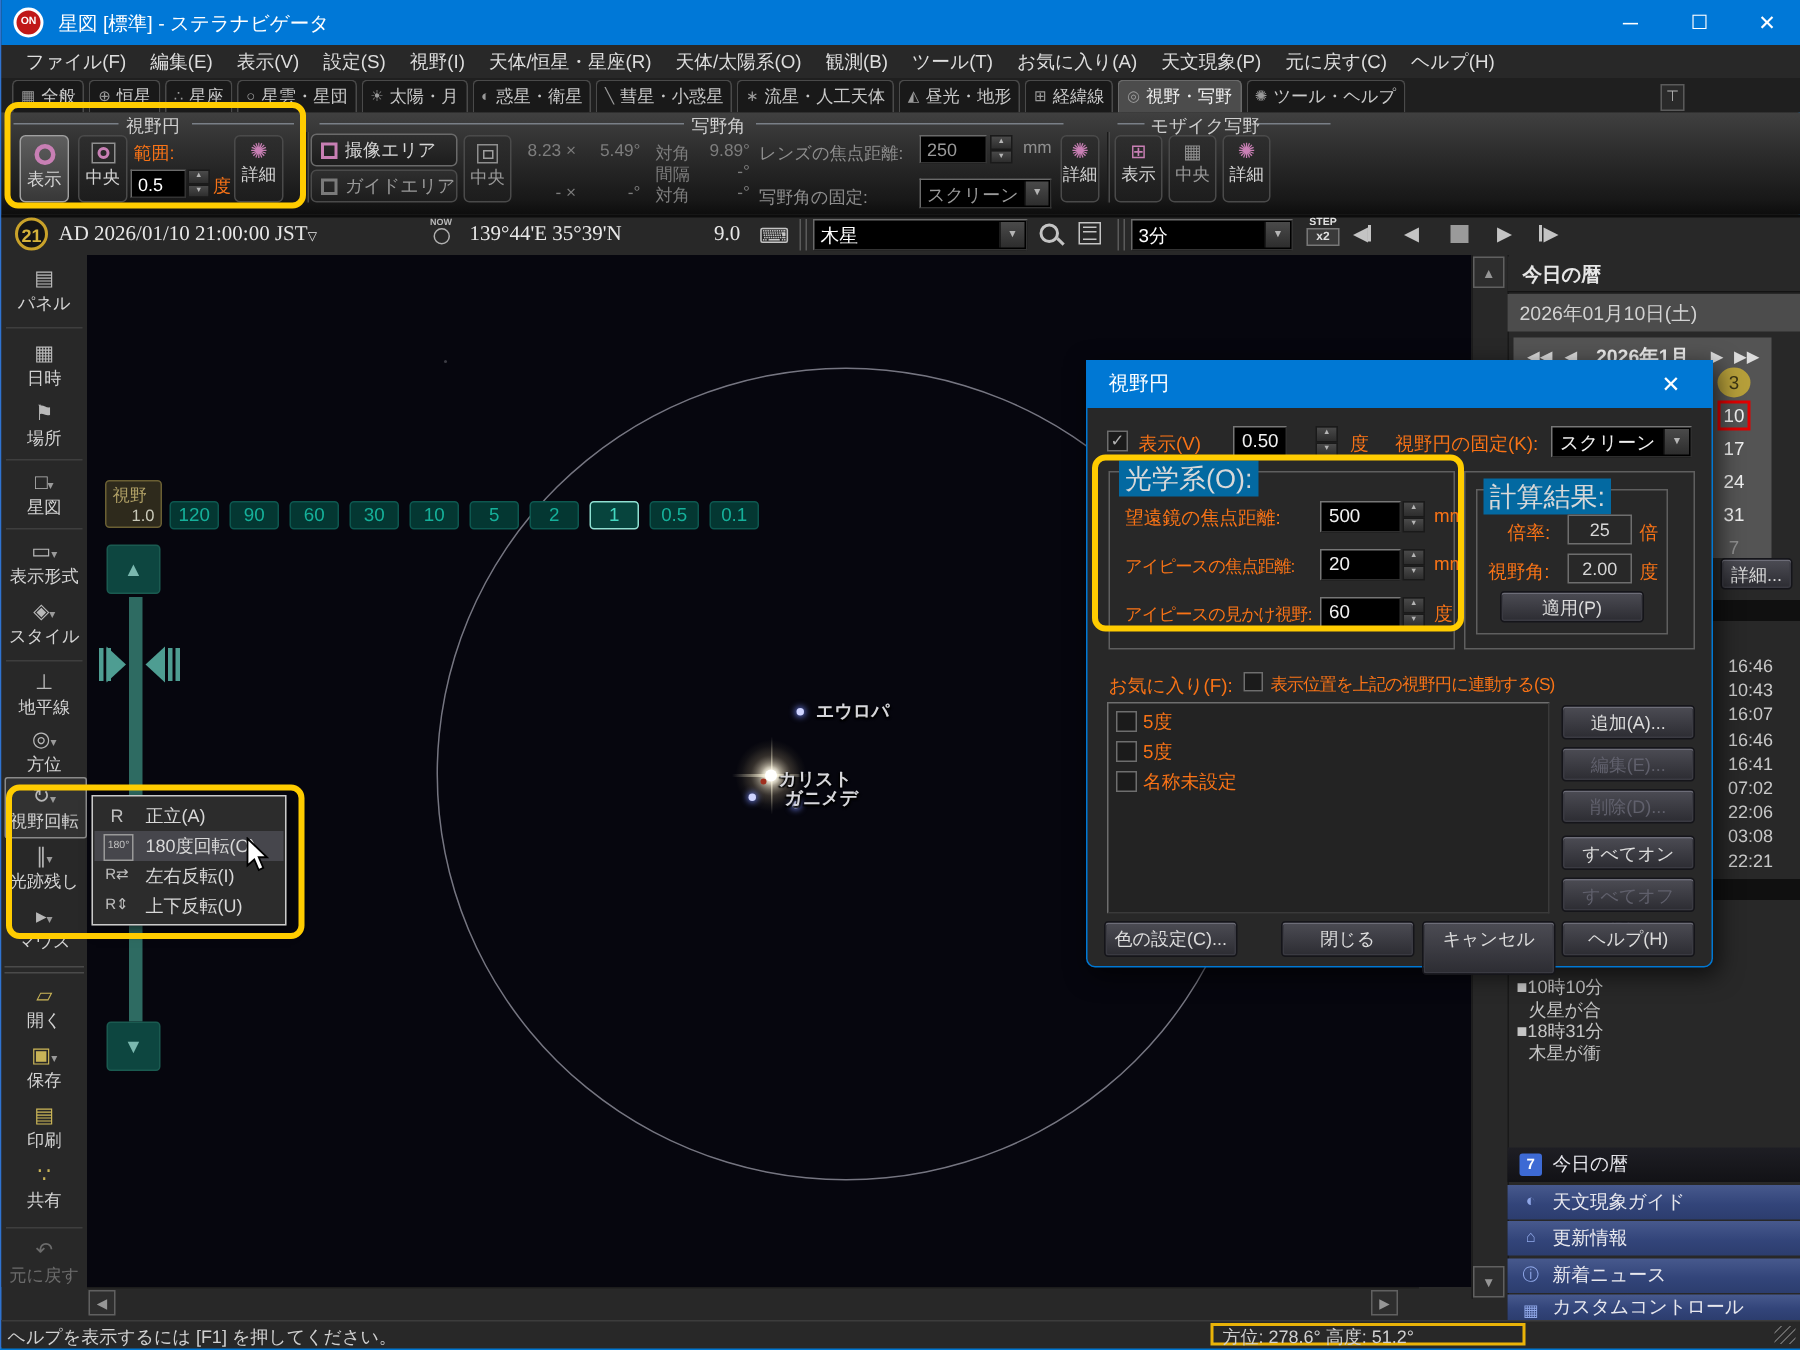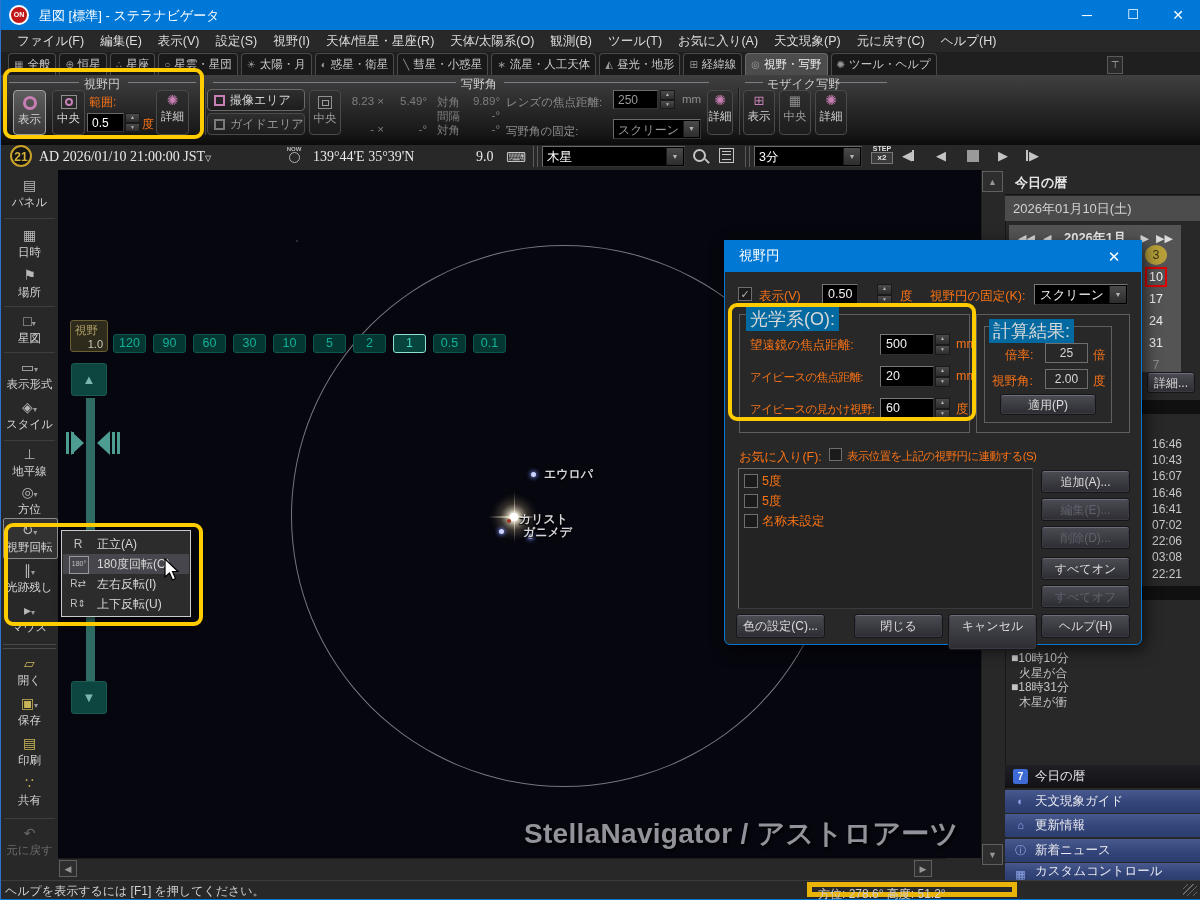--- a/index.html
+++ b/index.html
@@ -396,21 +396,20 @@
   <div class="abs zb" style="left:375px">0.5</div>
   <div class="abs zb" style="left:415px">0.1</div>
 
   <div class="abs navbtn" style="top:193px">▲</div>
   <div class="abs" style="left:28px;top:228px;width:9px;height:283px;background:#2e6b62"></div>
   <div class="abs" style="left:8px;top:262px;width:3px;height:22px;background:#4e9d92;box-shadow:5px 0 0 #4e9d92"></div>
   <div class="abs" style="left:13px;top:261px;width:0;height:0;border-top:12px solid transparent;border-bottom:12px solid transparent;border-left:13px solid #4e9d92"></div>
   <div class="abs" style="left:39px;top:261px;width:0;height:0;border-top:12px solid transparent;border-bottom:12px solid transparent;border-right:13px solid #4e9d92"></div>
   <div class="abs" style="left:54px;top:262px;width:3px;height:22px;background:#4e9d92;box-shadow:5px 0 0 #4e9d92"></div>
   <div class="abs navbtn" style="top:511px">▼</div>
-  <div class="abs watermark" style="left:466px;top:645px">StellaNavigator / アストロアーツ</div>
 </div>
 
 <div class="abs hscroll"></div>
 <div class="abs scbtn" style="left:58px;top:860px;width:18px;height:17px;line-height:16px">◀</div>
 <div class="abs scbtn" style="left:913px;top:860px;width:18px;height:17px;line-height:16px">▶</div>
 <div class="abs vscroll"></div>
 <div class="abs scbtn" style="left:981px;top:171px;width:21px;height:21px;line-height:20px">▲</div>
 <div class="abs scbtn" style="left:981px;top:844px;width:21px;height:21px;line-height:20px">▼</div>
 
 <div class="abs rpanel"></div>
@@ -501,21 +500,21 @@
       <span class="nb-ico">ⓘ</span>
       <span class="nb-lbl">新着ニュース</span>
     </div>
 <div class="abs navbar" style="top:863px;height:17px">
       <span class="nb-ico">▦</span>
       <span class="nb-lbl" style="top:-3px">カスタムコントロール</span>
     </div>
 
 <div class="abs statusbar"></div>
 <div class="abs" style="left:4px;top:883px;color:#d0d0d0;font-size:12px">ヘルプを表示するには [F1] を押してください。</div>
-<div class="abs" style="left:806px;top:882px;width:210px;height:15px;border:5px solid #eab308;color:#d0d0d0;font-size:12px;line-height:15px;padding-left:6px;box-sizing:border-box">方位: 278.6°  高度:  51.2°</div>
+<div class="abs" style="left:806px;top:882px;width:210px;height:15px;border:2px solid #eab308;color:#d0d0d0;font-size:12px;line-height:15px;padding-left:6px;box-sizing:border-box">方位: 278.6°  高度:  51.2°</div>
 <div class="abs" style="left:1182px;top:884px;width:14px;height:12px;background:repeating-linear-gradient(135deg,transparent 0 3px,#666 3px 4px)"></div>
 
 <div class="abs ctxmenu">
   <div class="ctx-item" style="top:3px">
         <span class="ci" style="font-size:12px">R</span>
         <span class="cl">正立(A)</span>
       </div>
   <div class="ctx-item hl" style="top:23px">
         <span class="ci" style="border:1px solid #999;font-size:7px;line-height:14px">180°</span>
         <span class="cl">180度回転(O)</span>

